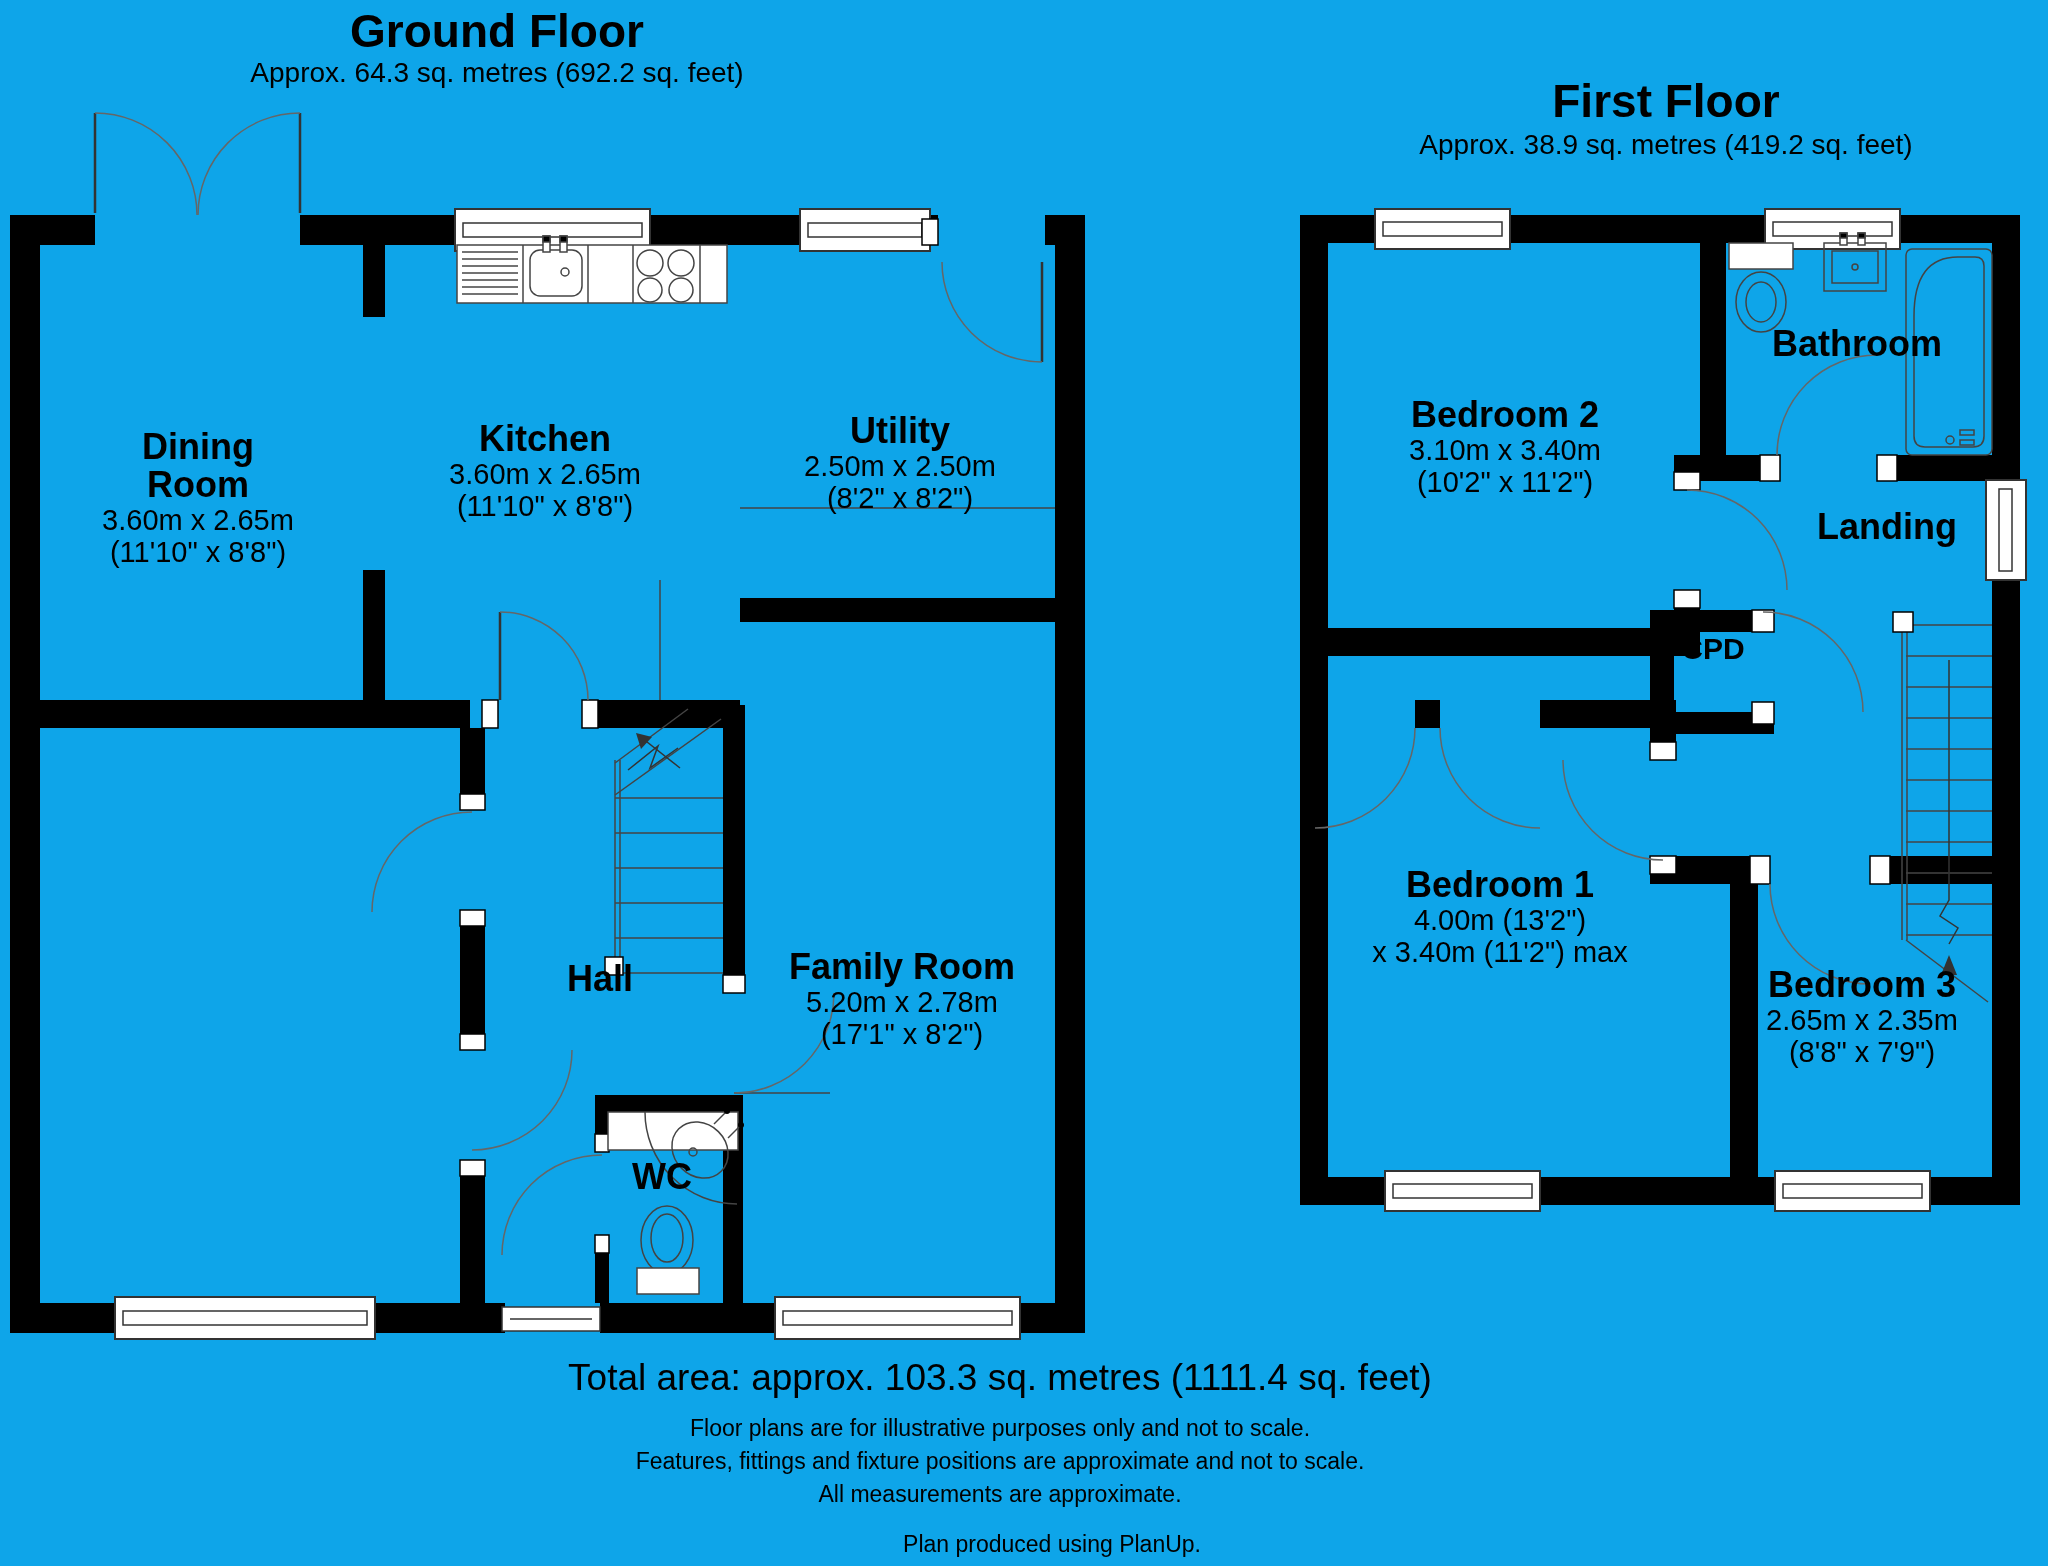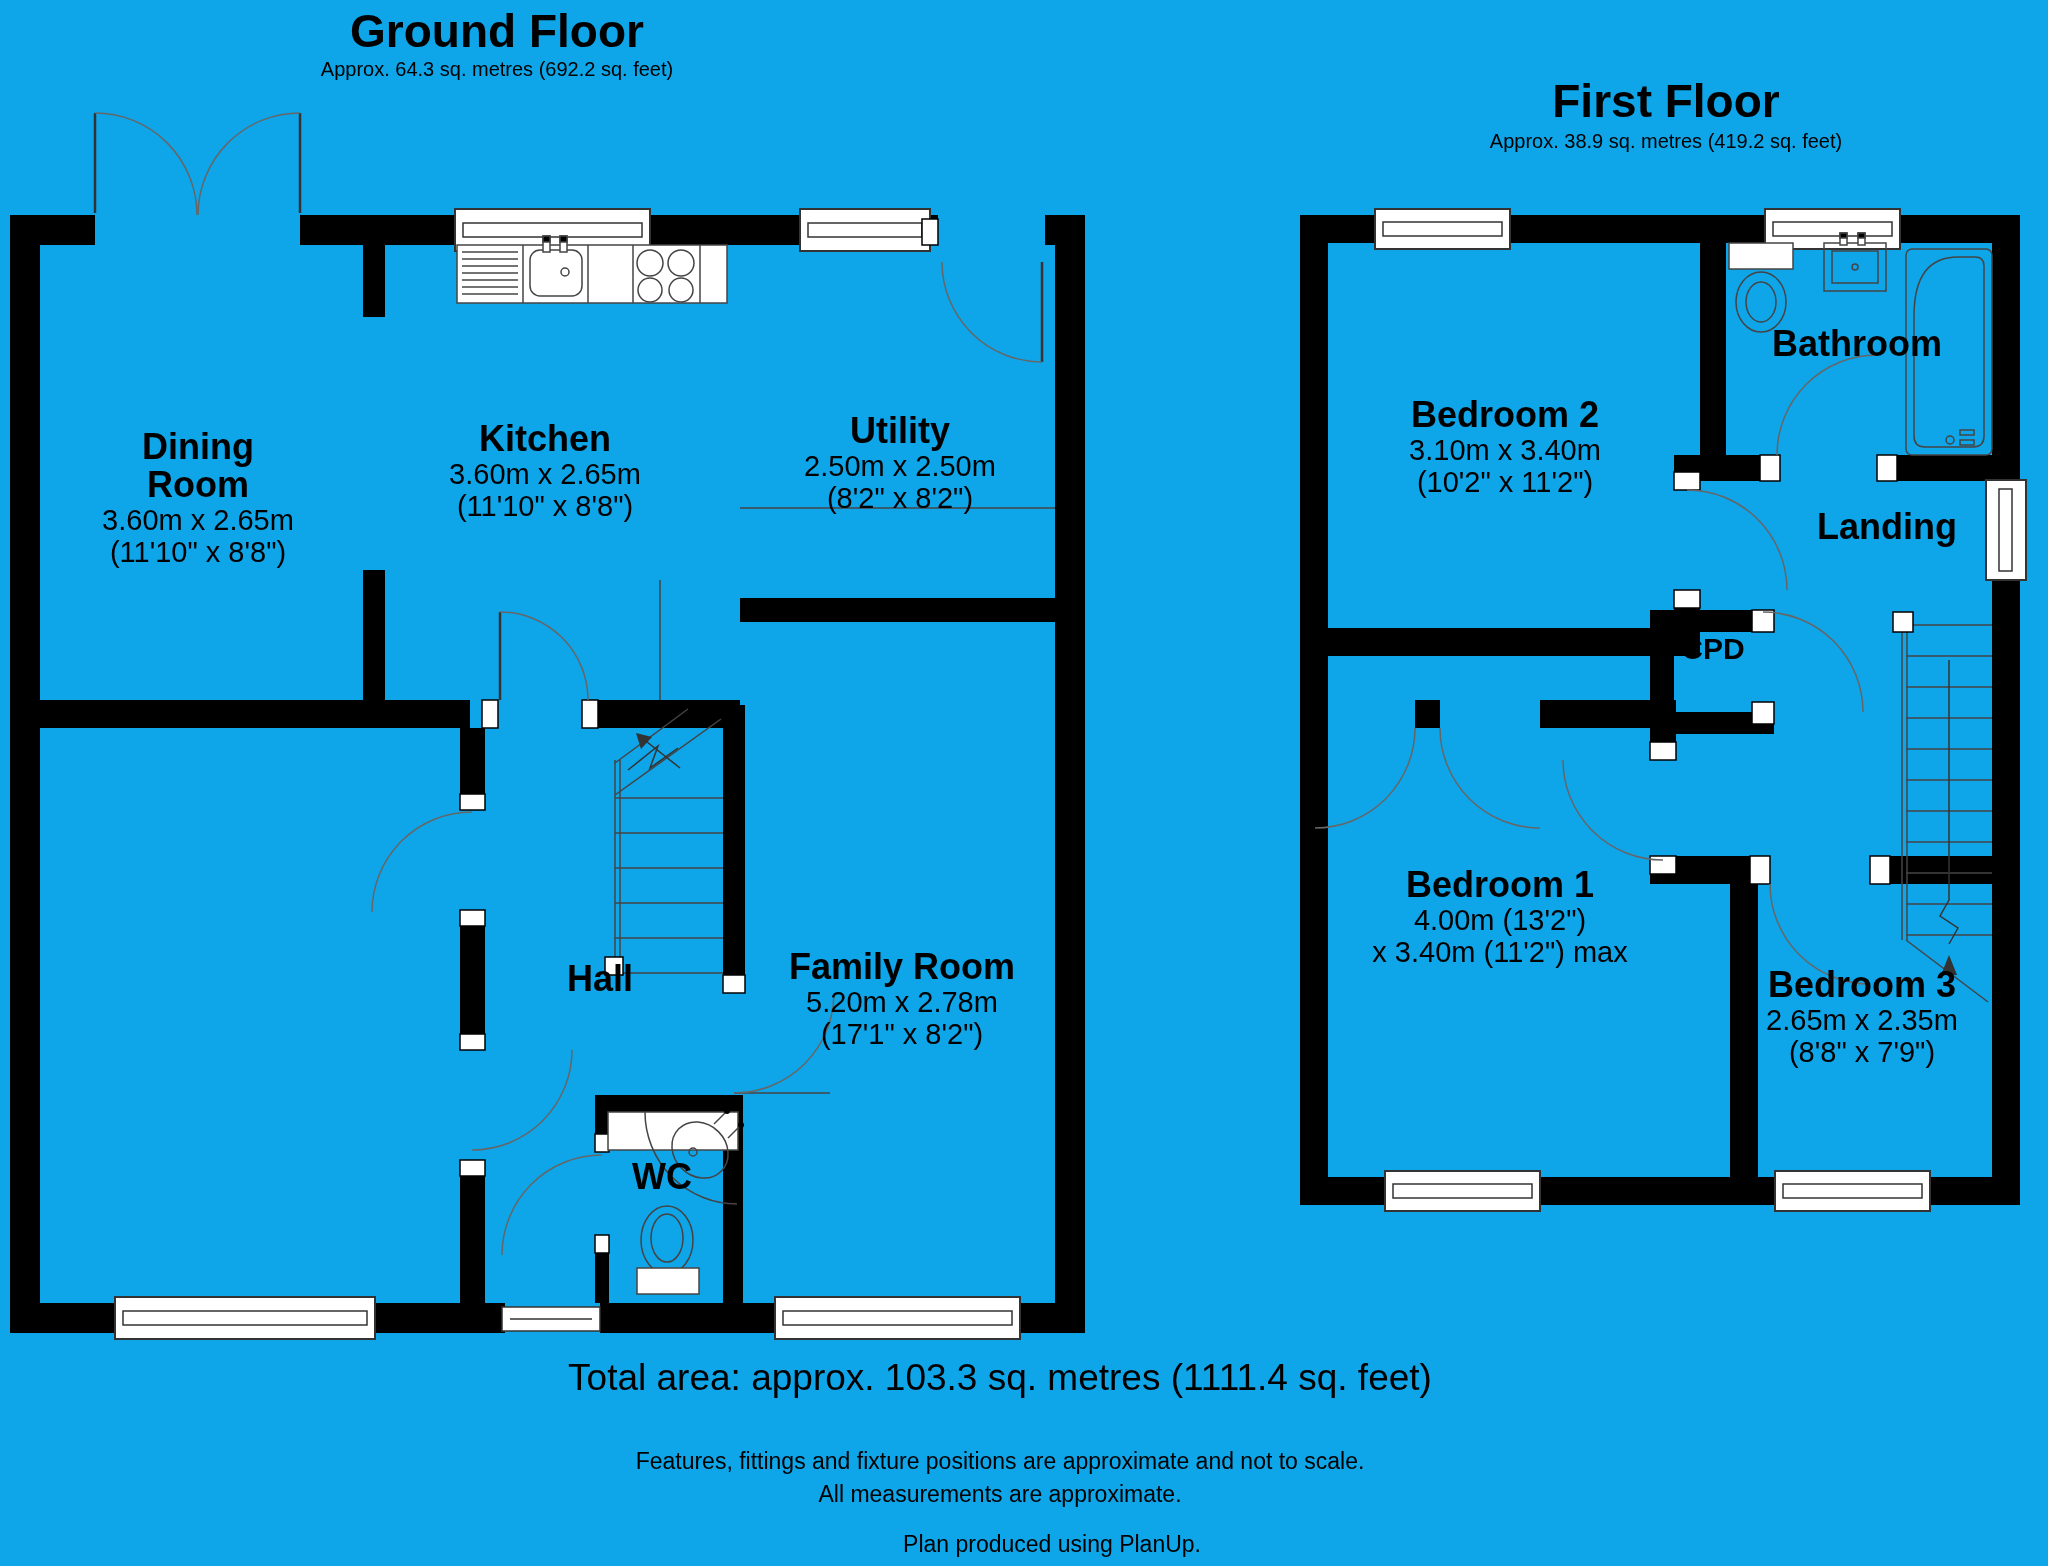--- a/index.html
+++ b/index.html
@@ -2,21 +2,21 @@
 <html><head>
 <meta charset="utf-8">
 <style>
   html,body{margin:0;padding:0;background:#ffffff;}
   #canvas{position:relative;width:2048px;height:1566px;background:#0ea5e9;
           font-family:"Liberation Sans","DejaVu Sans",sans-serif;color:#000;overflow:hidden;}
   #plan-svg{position:absolute;left:0;top:0;}
   .lbl{position:absolute;transform:translateX(-50%);text-align:center;line-height:1.1;white-space:nowrap;}
   .lbl .wrap{white-space:normal;}
   .floor-title{font-size:46px;font-weight:bold;}
-  .floor-sub{font-size:20px;}
+  .floor-sub{font-size:28px;}
   .room-name{font-size:36px;font-weight:bold;line-height:1.05;}
   .room-name-sm{font-size:30px;font-weight:bold;}
   .room-dims{font-size:29px;line-height:1.12;}
   .total-line{font-size:37px;}
   .disc-line{font-size:23px;}
   .credit-line{font-size:23px;}
 </style>
 </head>
 <body>
 
@@ -357,17 +357,18 @@
   <div class="room-dims">x 3.40m (11'2") max</div>
 </div>
 
 <div class="lbl" style="left:1862px;top:966px;">
   <div class="room-name">Bedroom 3</div>
   <div class="room-dims">2.65m x 2.35m</div>
   <div class="room-dims">(8'8" x 7'9")</div>
 </div>
 
 <div class="lbl total-line" style="left:1000px;top:1358px;">Total area: approx. 103.3 sq. metres (1111.4 sq. feet)</div>
+<div class="lbl disc-line" style="left:1000px;top:1416px;">Floor plans are for illustrative purposes only and not to scale.</div>
 <div class="lbl disc-line" style="left:1000px;top:1449px;">Features, fittings and fixture positions are approximate and not to scale.</div>
 <div class="lbl disc-line" style="left:1000px;top:1482px;">All measurements are approximate.</div>
 <div class="lbl credit-line" style="left:1052px;top:1532px;">Plan produced using PlanUp.</div>
 
 </div>
 
 </body></html>

